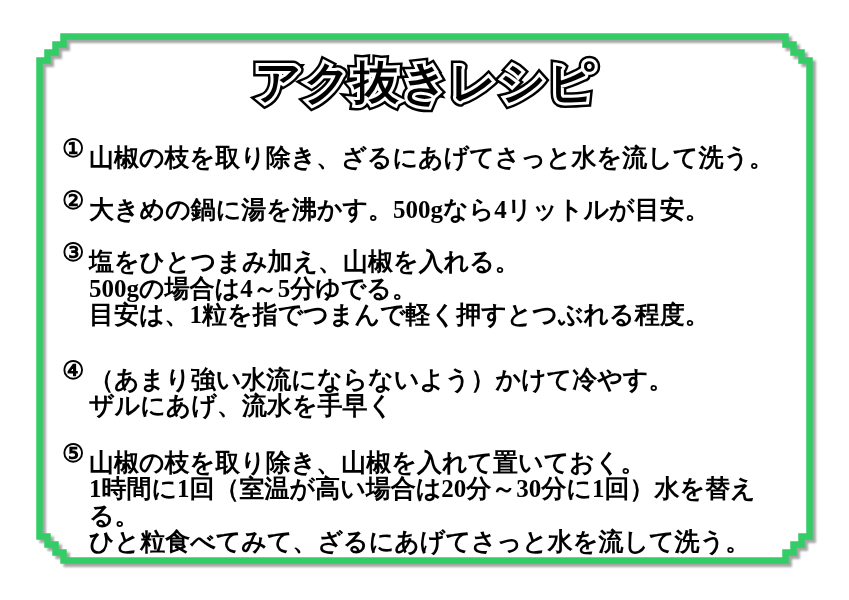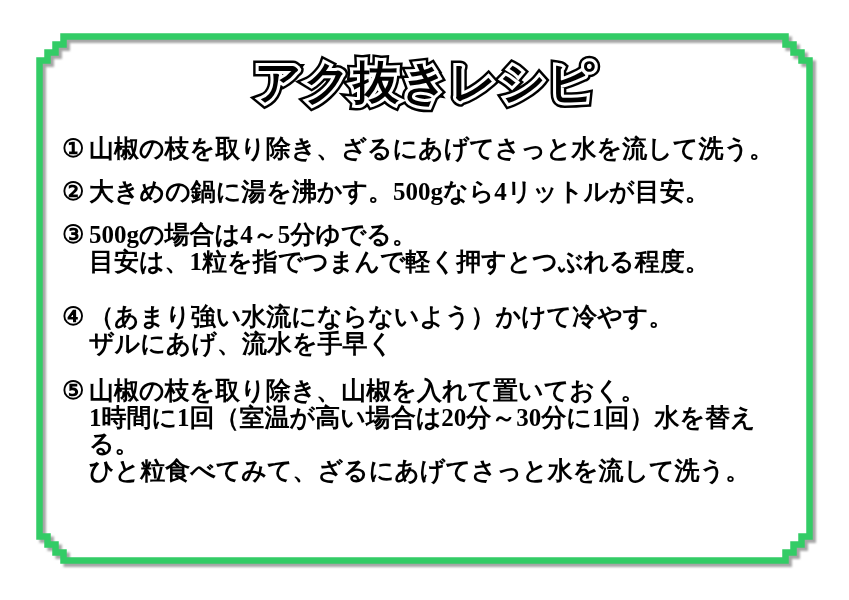--- a/index.html
+++ b/index.html
@@ -67,21 +67,21 @@
     align-items:flex-start;
     font-weight:bold;
     font-size:25px;
     line-height:26.5px;
     letter-spacing:0;
   }
   .step .num{
     flex:none;
     width:27px;
   }
-  .step .lines{ flex:1; }
+  .step .lines{ flex:1;margin-top:9px; }
   .step-1{ margin-bottom:16px; }
   .step-2{ margin-bottom:17px; }
   .step-3{ margin-bottom:29px; }
   .step-4{ margin-bottom:21px; }
   .step-5{ margin-bottom:0; }
 </style>
 </head>
 <body>
 
 <svg class="frame-svg" viewBox="0 0 849 600">
@@ -114,20 +114,21 @@
     <div class="step step-2">
       <span class="num">②</span>
       <div class="lines">
         <div class="line">大きめの鍋に湯を沸かす。500gなら4リットルが目安。</div>
       </div>
     </div>
 
     <div class="step step-3">
       <span class="num">③</span>
       <div class="lines">
+        <div class="line">塩をひとつまみ加え、山椒を入れる。</div>
         <div class="line">500gの場合は4～5分ゆでる。</div>
         <div class="line">目安は、1粒を指でつまんで軽く押すとつぶれる程度。</div>
       </div>
     </div>
 
     <div class="step step-4">
       <span class="num">④</span>
       <div class="lines">
         <div class="line">（あまり強い水流にならないよう）かけて冷やす。</div>
         <div class="line">ザルにあげ、流水を手早く</div>

